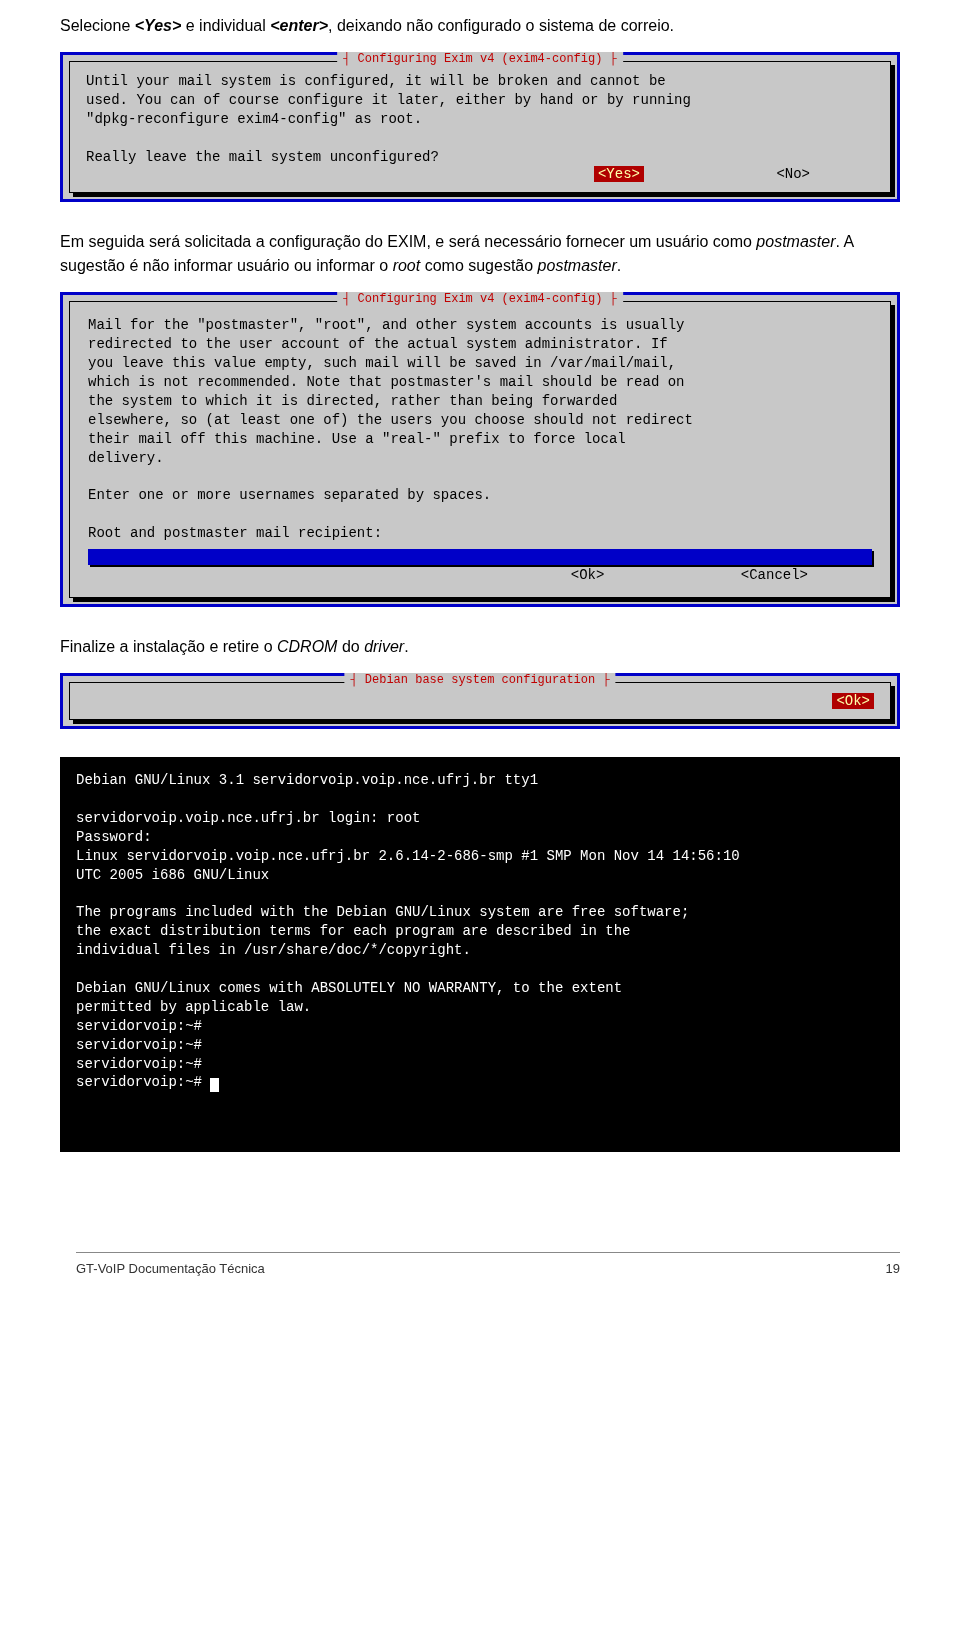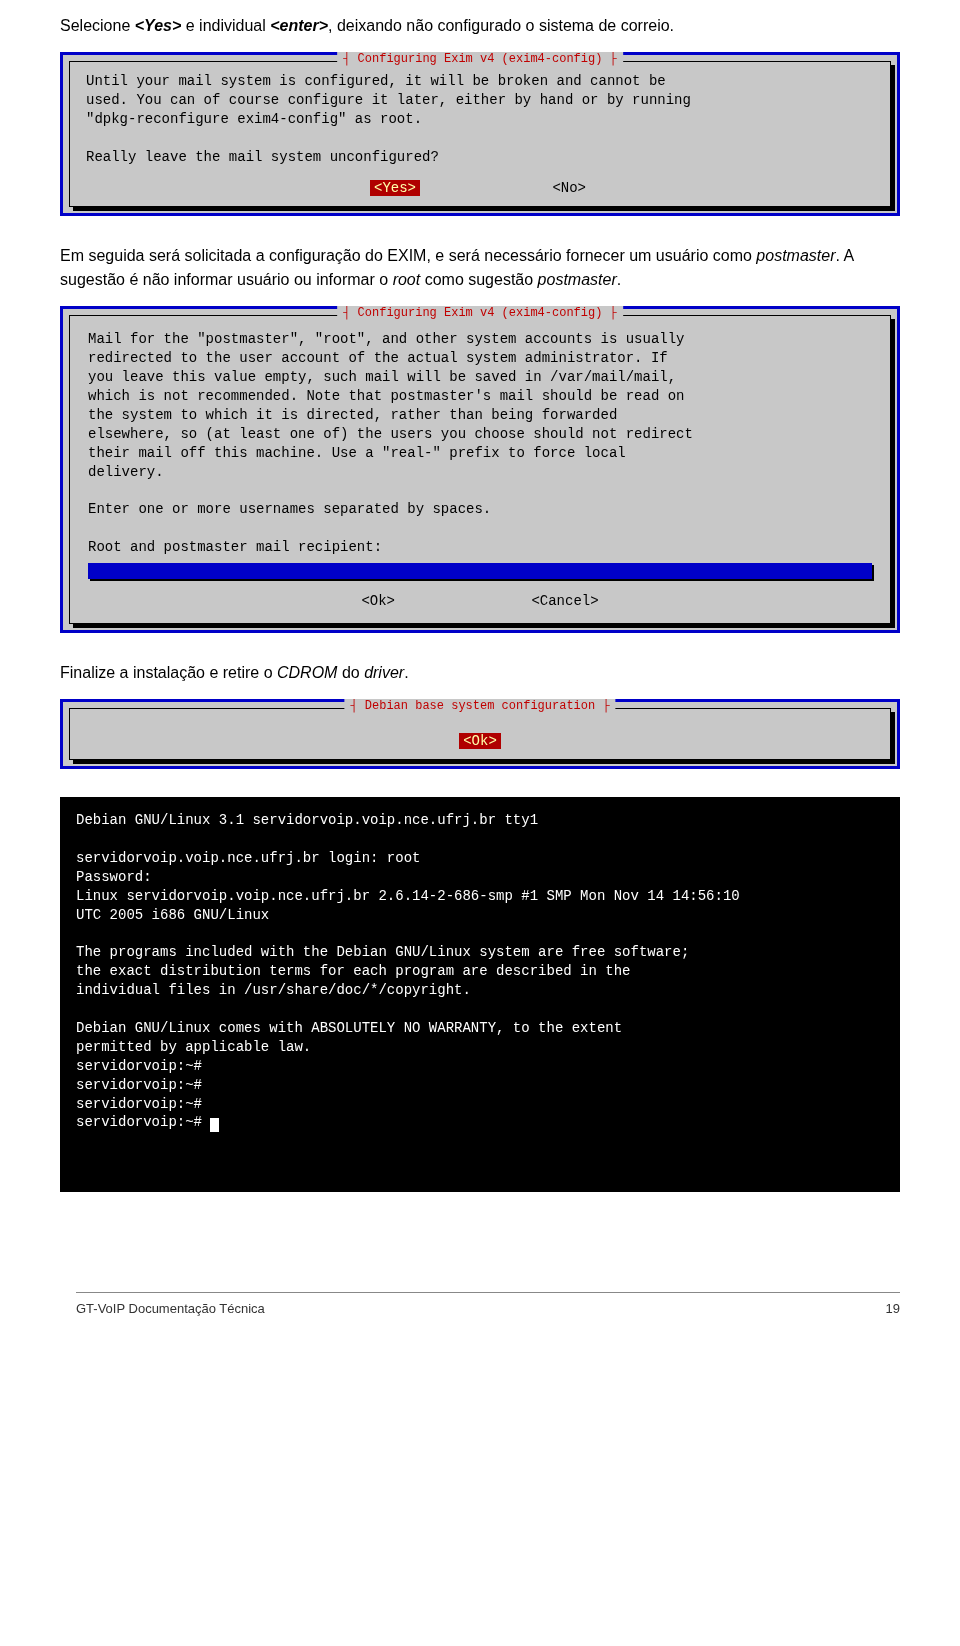--- a/index.html
+++ b/index.html
@@ -54,22 +54,21 @@
   .dialog-text {
     font-family: "Courier New", monospace;
     font-size: 14px;
     color: #000;
     white-space: pre-wrap;
     line-height: 1.35;
   }
   .dialog-buttons {
     font-family: "Courier New", monospace;
     font-size: 14px;
-    text-align: center;
-    margin-top: 14px;
+    text-align: right;
   }
   .btn {
     display: inline-block;
     margin: 0 60px;
     padding: 0 4px;
   }
   .btn.selected {
     background: #b00000;
     color: #ffffaa;
   }

